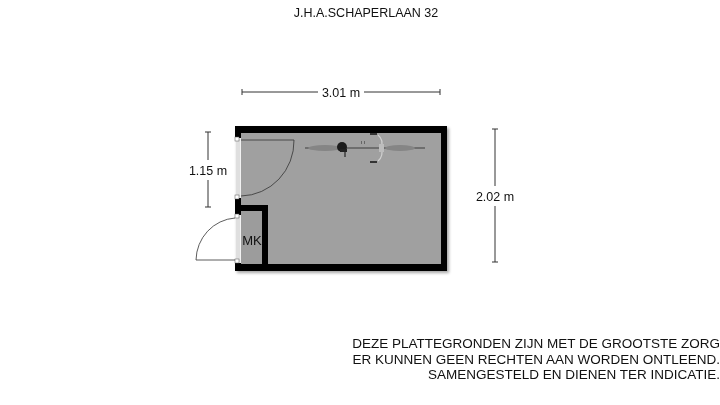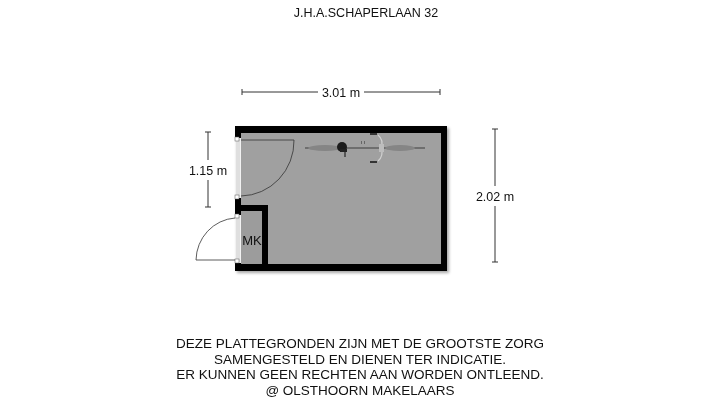--- a/index.html
+++ b/index.html
@@ -1,19 +1,19 @@
 <!DOCTYPE html>
 <html><head>
   <meta charset="utf-8">
   <style>
     html, body { margin:0; padding:0; background:#ffffff; }
     body { width:720px; height:405px; position:relative; overflow:hidden; font-family:"Liberation Sans", sans-serif; color:#111; }
     .header { position:absolute; left:6px; top:6px; width:720px; text-align:center; font-size:12.5px; line-height:14px; }
     .header div { white-space:nowrap; }
-    .footer { position:absolute; left:0; top:336px; width:720px; text-align:center; font-size:13.5px; line-height:15.5px; }
+    .footer { position:absolute; left:0; top:336px; width:720px; text-align:right; font-size:13.5px; line-height:15.5px; }
     .footer div { white-space:nowrap; }
     svg.plan { position:absolute; left:0; top:0; }
     .dimtext { font-family:"Liberation Sans", sans-serif; font-size:12.5px; fill:#111; }
   </style>
 </head>
 <body>
 
 <div class="header">
   <div>J.H.A.SCHAPERLAAN 32</div>
 </div>
@@ -93,16 +93,15 @@
     <rect x="370" y="161" width="7" height="2" fill="#333"></rect>
     <path d="M378 135 Q384 140 381 148 Q384 156 378 161" fill="none" stroke="#d0d0d0" stroke-width="1.2"></path>
     <rect x="379" y="144" width="5" height="8" fill="#bdbdbd"></rect>
   </g>
 
   <text x="252" y="245" text-anchor="middle" font-family="Liberation Sans, sans-serif" font-size="13" fill="#111">MK</text>
 </svg>
 
 <div class="footer">
   <div>DEZE PLATTEGRONDEN ZIJN MET DE GROOTSTE ZORG</div>
+  <div>ER KUNNEN GEEN RECHTEN AAN WORDEN ONTLEEND.</div>
   <div>SAMENGESTELD EN DIENEN TER INDICATIE.</div>
-  <div>ER KUNNEN GEEN RECHTEN AAN WORDEN ONTLEEND.</div>
-  <div>@ OLSTHOORN MAKELAARS</div>
 </div>
 
 </body></html>

